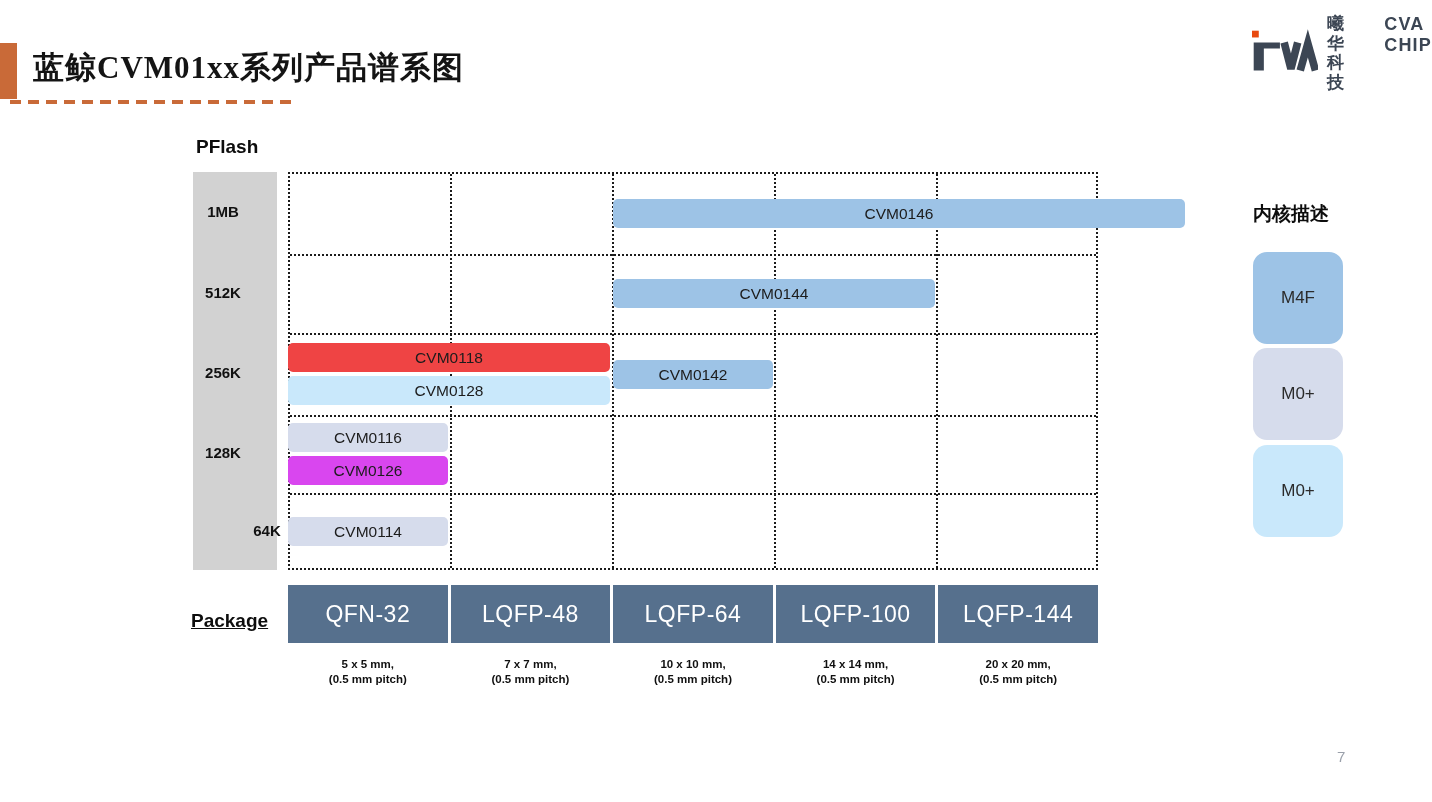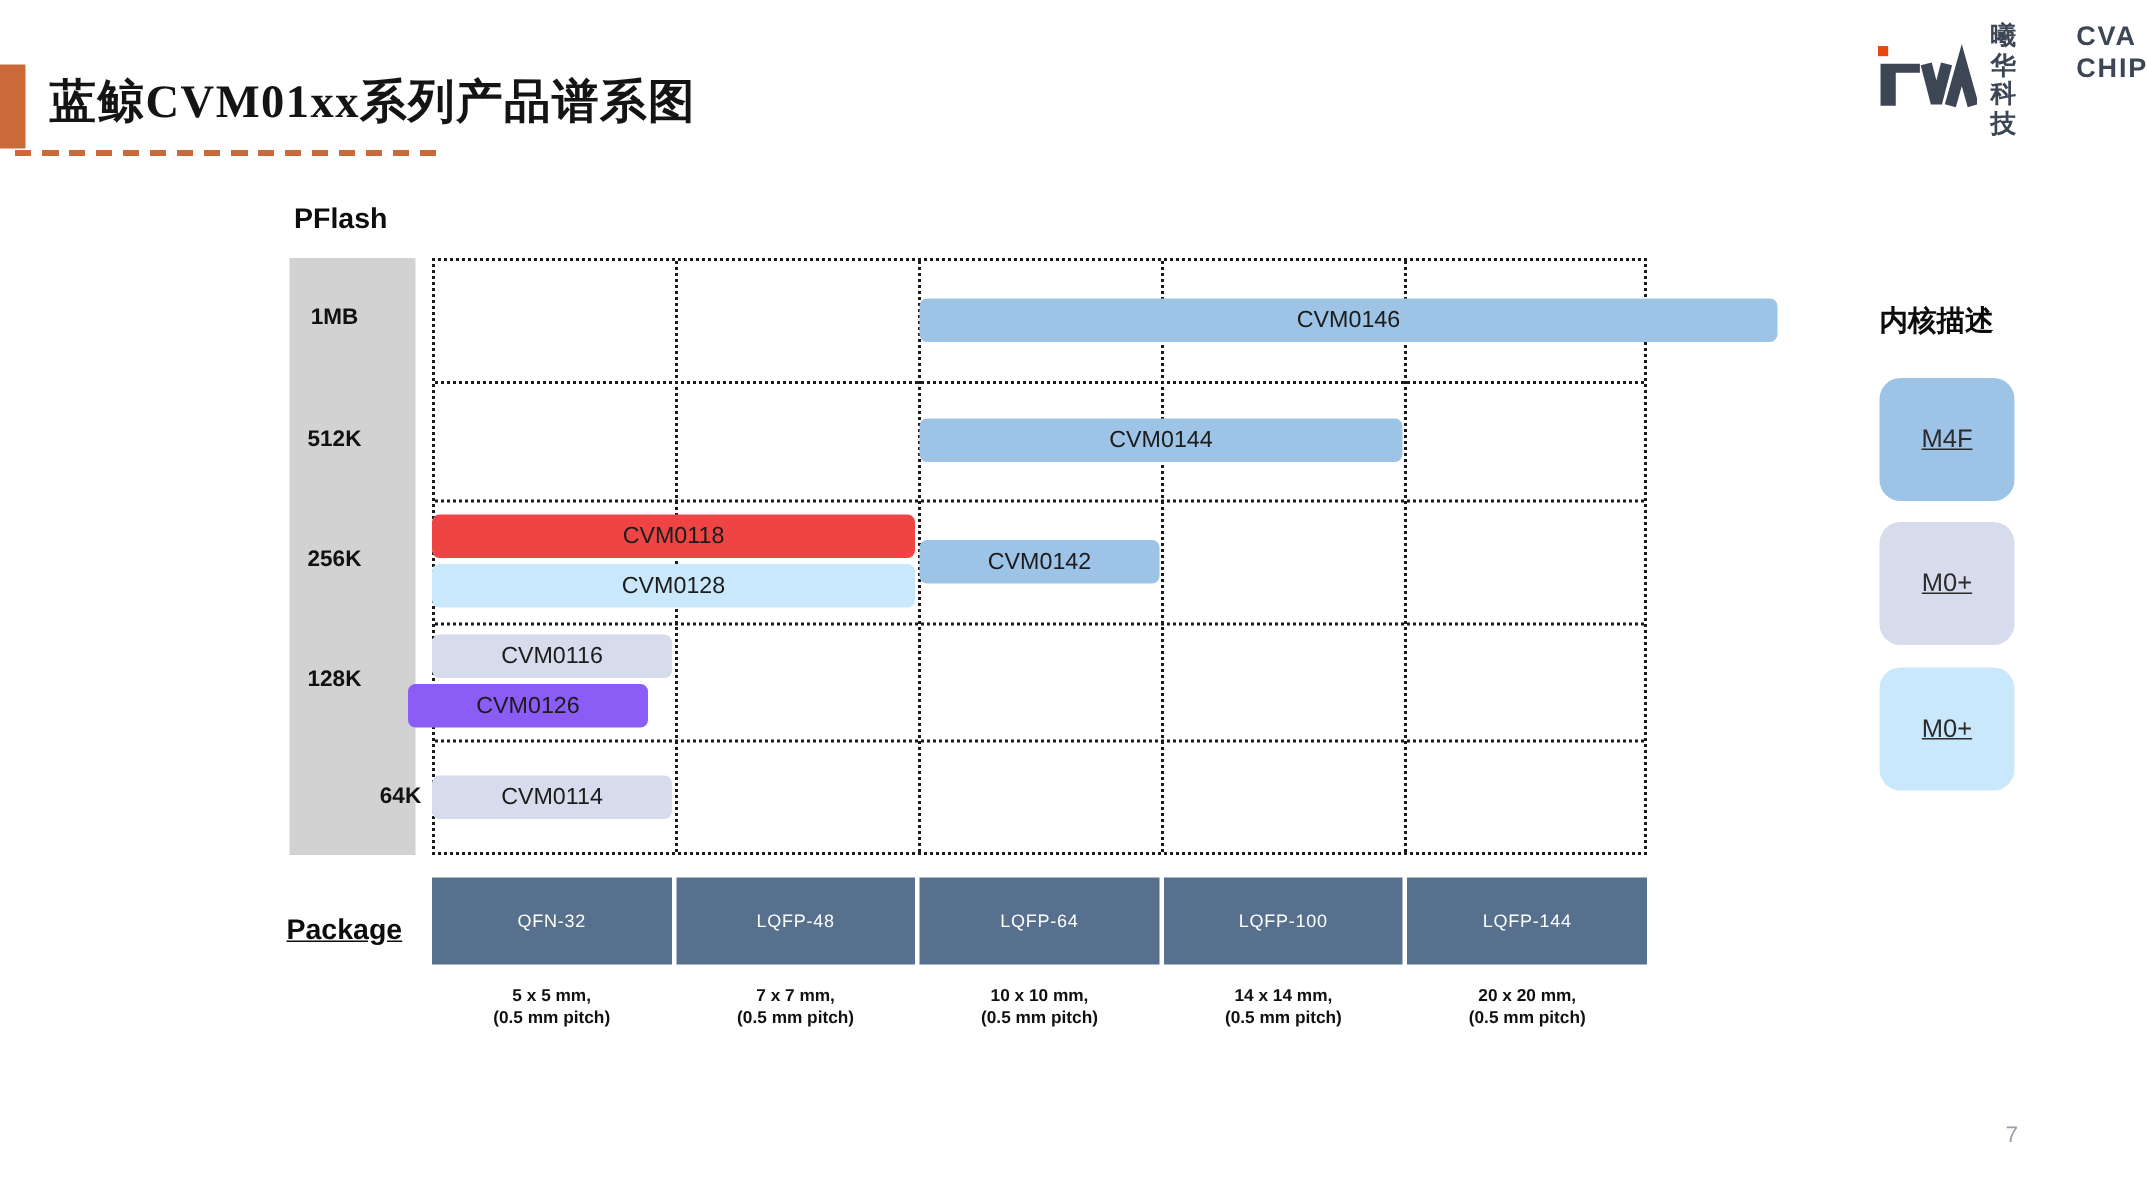--- a/index.html
+++ b/index.html
@@ -32,28 +32,28 @@
   .grid-hline{position:absolute;left:0;width:806px;height:0;border-top:2px dotted #1b1b1b;}
   .grid-vline{position:absolute;top:0;height:394px;width:0;border-left:2px dotted #1b1b1b;}
 
   
   .bar{position:absolute;height:29px;border-radius:5px;display:flex;align-items:center;
         justify-content:center;font-size:15.5px;color:#1c1c1c;}
 
   
   .pkg-row{position:absolute;left:288px;top:585px;width:810px;height:58px;display:flex;gap:3px;}
   .pkg-cell{flex:1;background:#56708d;color:#ffffff;display:flex;align-items:center;
-        justify-content:center;font-size:12px;letter-spacing:.5px;}
+        justify-content:center;font-size:23px;letter-spacing:.5px;}
   .size-row{position:absolute;left:288px;top:657px;width:810px;display:flex;gap:3px;}
   .size-cell{flex:1;text-align:center;font-size:11.5px;font-weight:700;color:#101010;line-height:15px;}
 
   
   .legend-title{position:absolute;left:1253px;top:201px;font-size:19px;font-weight:700;color:#0d0d0d;}
-  .legend-box{position:absolute;left:1253px;width:90px;height:82px;border-radius:14px;
-        display:flex;align-items:center;justify-content:center;font-size:17px;color:#2b2b2b;text-decoration:underline;}
+  .legend-box{position:absolute;left:1253px;width:90px;height:92px;border-radius:14px;
+        display:flex;align-items:center;justify-content:center;font-size:17px;color:#2b2b2b;}
 
   .page-num{position:absolute;left:1337px;top:748px;font-size:15px;color:#9aa0aa;}
 </style>
 </head>
 <body>
 
 <div class="page">
 
   <div class="accent-bar"></div>
   <div class="slide-title">蓝鲸CVM01xx系列产品谱系图</div>
@@ -97,21 +97,21 @@
       <div class="grid-vline" style="left: 646px;"></div>
     </div>
 
   <div id="bars">
       <div class="bar" style="left: 613px; top: 199px; width: 572px; background: rgb(157, 195, 230);">CVM0146</div>
       <div class="bar" style="left: 613px; top: 279px; width: 322px; background: rgb(157, 195, 230);">CVM0144</div>
       <div class="bar" style="left: 288px; top: 343px; width: 322px; background: #ef4444;">CVM0118</div>
       <div class="bar" style="left: 288px; top: 376px; width: 322px; background: rgb(201, 232, 251);">CVM0128</div>
       <div class="bar" style="left: 613px; top: 360px; width: 160px; background: rgb(157, 195, 230);">CVM0142</div>
       <div class="bar" style="left: 288px; top: 423px; width: 160px; background: rgb(214, 220, 236);">CVM0116</div>
-      <div class="bar" style="left: 272px; top: 456px; width: 160px; background: #8b5cf6;">CVM0126</div>
+      <div class="bar" style="left: 288px; top: 456px; width: 160px; background: #d946ef;">CVM0126</div>
       <div class="bar" style="left: 288px; top: 517px; width: 160px; background: rgb(214, 220, 236);">CVM0114</div>
     </div>
 
   <div class="pkg-row" id="pkg-row">
       <div class="pkg-cell" style="background: rgb(86, 112, 141);">QFN-32</div>
       <div class="pkg-cell" style="background: rgb(86, 112, 141);">LQFP-48</div>
       <div class="pkg-cell" style="background: rgb(86, 112, 141);">LQFP-64</div>
       <div class="pkg-cell" style="background: rgb(86, 112, 141);">LQFP-100</div>
       <div class="pkg-cell" style="background: rgb(86, 112, 141);">LQFP-144</div>
     </div>

